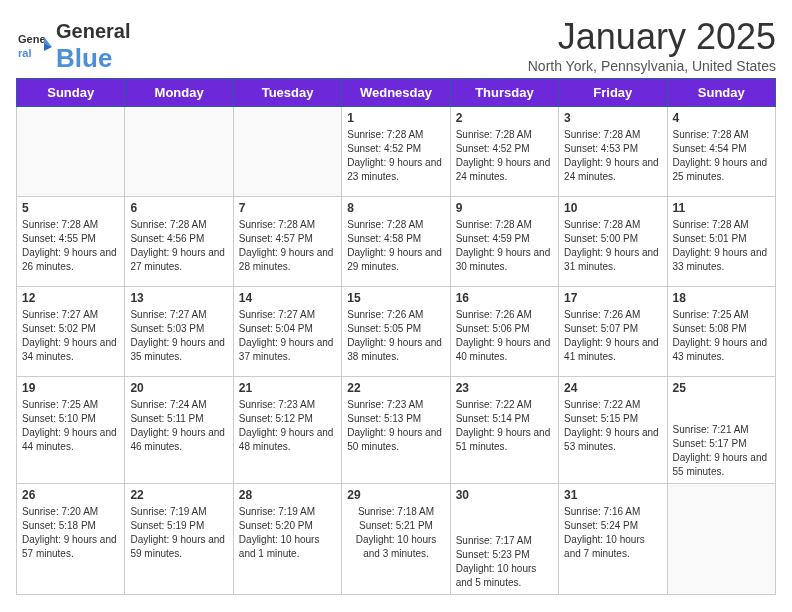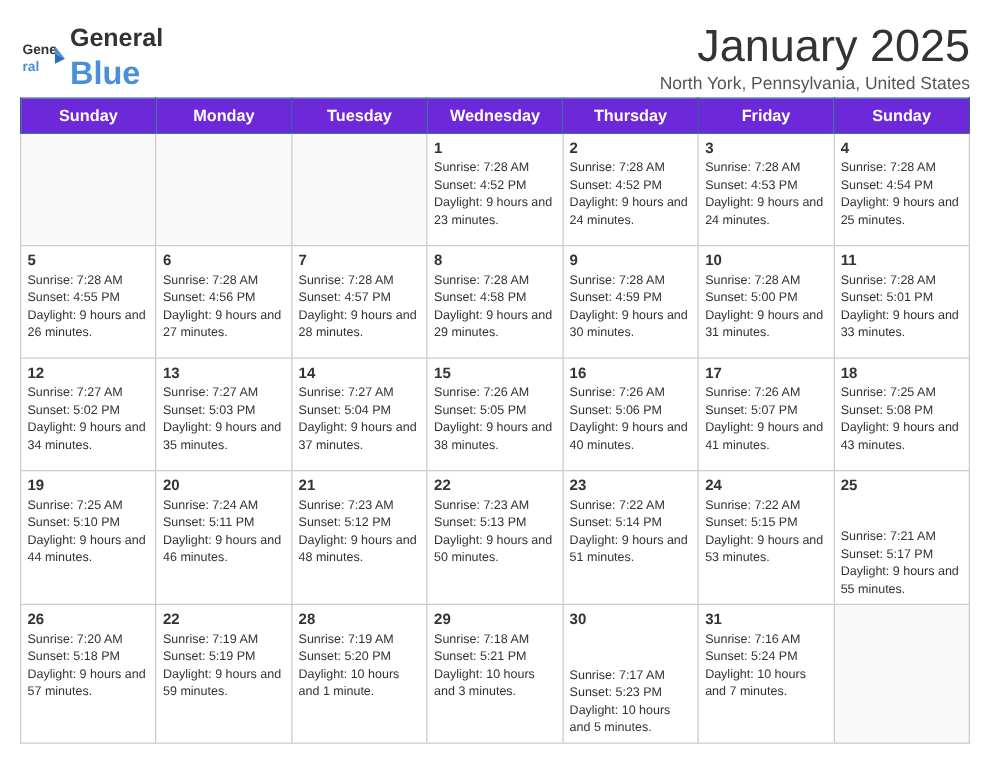--- a/index.html
+++ b/index.html
@@ -282,21 +282,21 @@
 Daylight: 9 hours and 59 minutes.</div>
         </td>
         <td>
           <div class="day-number">28</div>
           <div class="day-info" style="white-space: pre-line;">Sunrise: 7:19 AM
 Sunset: 5:20 PM
 Daylight: 10 hours and 1 minute.</div>
         </td>
         <td>
           <div class="day-number">29</div>
-          <div class="day-info" style="white-space: pre-line;">Sunrise: 7:18 AM
+          <div class="day-info" style="white-space: pre-line; text-align: center;">Sunrise: 7:18 AM
 Sunset: 5:21 PM
 Daylight: 10 hours and 3 minutes.</div>
         </td>
         <td>
           <div class="day-number">30</div>
           <div class="day-info" style="white-space: pre-line; margin-top: 32px;">Sunrise: 7:17 AM
 Sunset: 5:23 PM
 Daylight: 10 hours and 5 minutes.</div>
         </td>
         <td>

